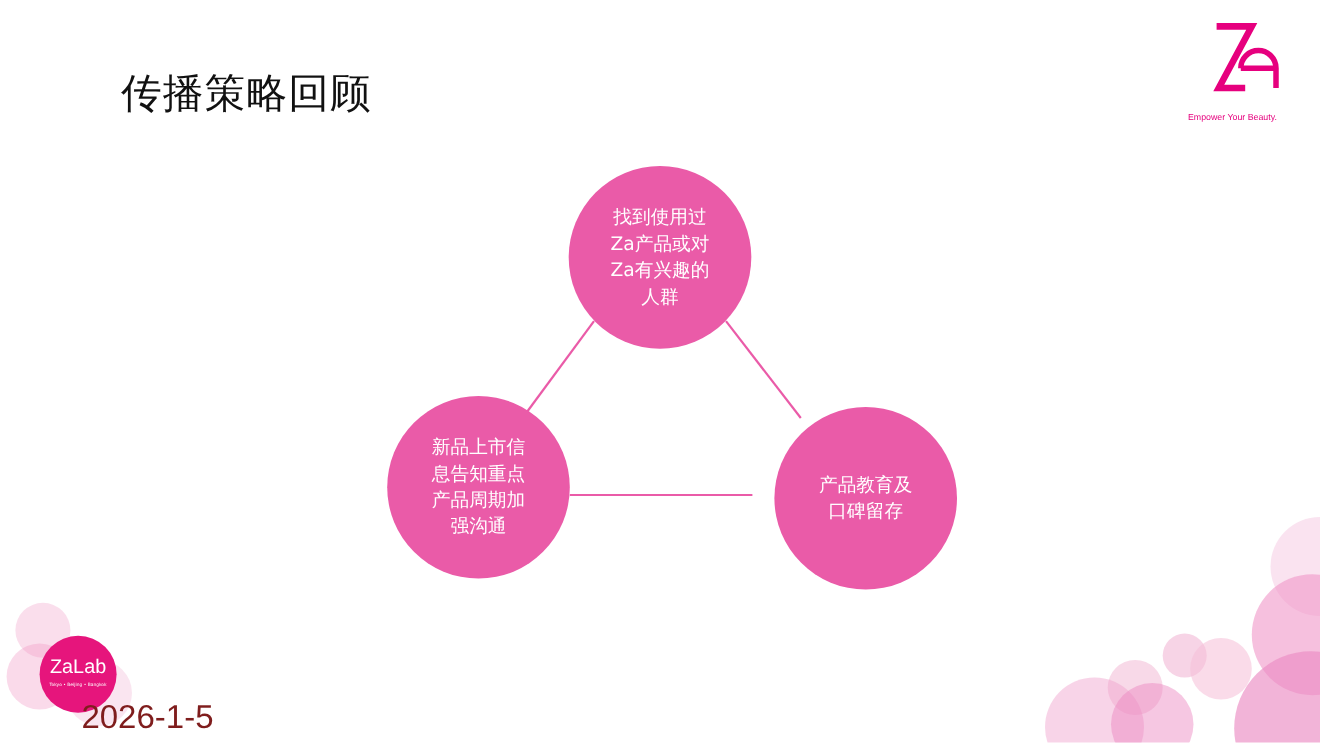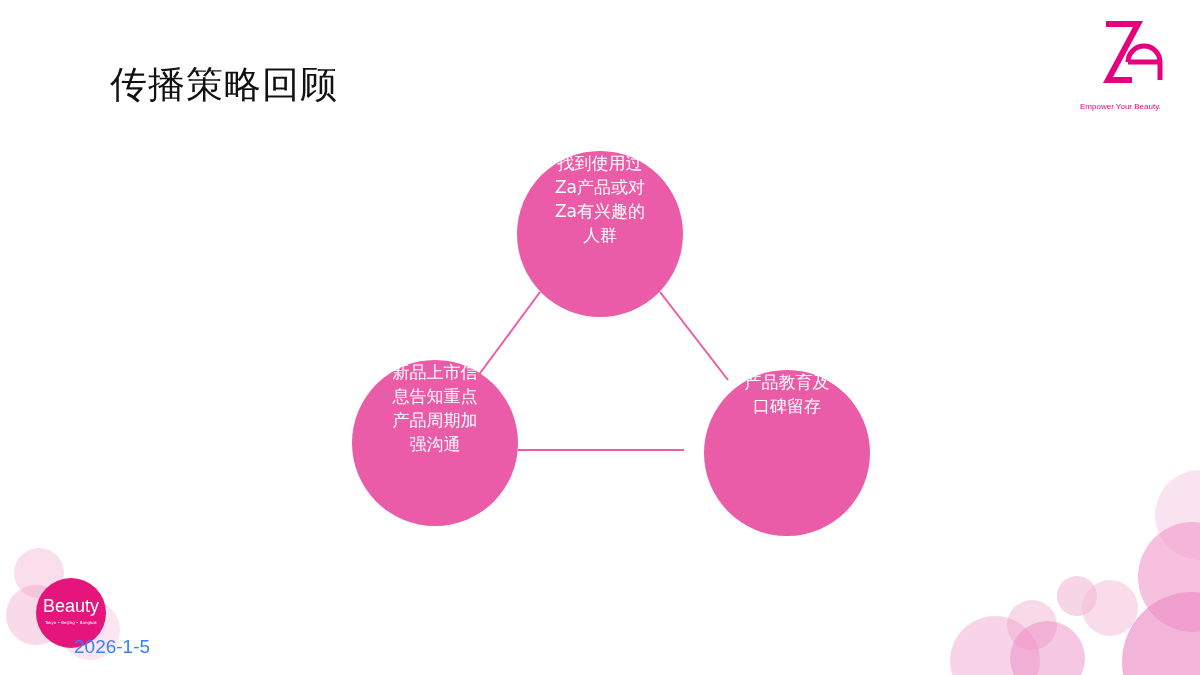--- a/index.html
+++ b/index.html
@@ -2,27 +2,27 @@
 <html><head>
 <meta charset="utf-8">
 <style>
   html,body{margin:0;padding:0;}
   body{width:1200px;height:675px;position:relative;overflow:hidden;background:#ffffff;font-family:"DejaVu Sans","Liberation Sans",sans-serif;}
   .title{position:absolute;left:72px;top:60px;font-size:37px;color:#111;letter-spacing:1px;margin-left:38px;}
   .logo{position:absolute;left:1080px;top:18px;width:110px;height:100px;}
   .logo-mark{position:absolute;left:18px;top:0;width:70px;height:75px;}
   .tagline{position:absolute;left:0;top:84px;width:100px;font-size:8px;color:#e6007e;font-family:"Liberation Sans",sans-serif;}
   .diagram{position:absolute;left:0;top:0;width:1200px;height:675px;}
-  .node{position:absolute;width:166px;height:166px;border-radius:50%;background:#ea5ba8;display:flex;align-items:flex-start;justify-content:center;}
+  .node{position:absolute;width:166px;height:166px;border-radius:50%;background:#ea5ba8;display:flex;align-items:center;justify-content:center;}
   .node-text{width:96px;text-align:center;color:#fff;font-size:17px;line-height:24px;word-break:break-all;}
   .deco{position:absolute;border-radius:50%;}
   .zalab{position:absolute;left:36px;top:578px;width:70px;height:70px;border-radius:50%;background:#e6157c;}
   .zalab-text{position:absolute;left:0;top:18px;width:70px;text-align:center;color:#fff;font-size:18px;font-family:"Liberation Sans",sans-serif;}
   .zalab-sub{position:absolute;left:0;top:42px;width:70px;text-align:center;color:#fff;font-size:4px;}
-  .date{position:absolute;left:74px;top:636px;font-size:19px;color:#3b82f6;font-family:"Liberation Sans",sans-serif;}
+  .date{position:absolute;left:74px;top:636px;font-size:30px;color:#7f1d1d;font-family:"Liberation Sans",sans-serif;}
 </style>
 </head>
 <body>
 
 <div class="title">传播策略回顾</div>
 
 <div class="logo">
   <svg class="logo-mark" viewBox="0 0 70 75">
     <polyline points="8,6 40,6 10,62 34,62" fill="none" stroke="#e6007e" stroke-width="6"></polyline>
     <path d="M30,44 A16,16 0 1,1 62,44 L62,62 M30,44 L62,44" fill="none" stroke="#e6007e" stroke-width="5"></path>
@@ -44,21 +44,21 @@
 </div>
 <div class="node" style="left:704px;top:370px;">
   <div class="node-text">产品教育及口碑留存</div>
 </div>
 
 <div class="deco" style="left:14px;top:548px;width:50px;height:50px;background:rgba(240,160,200,0.35);"></div>
 <div class="deco" style="left:6px;top:585px;width:60px;height:60px;background:rgba(240,150,195,0.35);"></div>
 <div class="deco" style="left:60px;top:600px;width:60px;height:60px;background:rgba(240,170,205,0.3);"></div>
 
 <div class="zalab">
-  <div class="zalab-text">Beauty</div>
+  <div class="zalab-text">ZaLab</div>
   <div class="zalab-sub">Tokyo • Beijing • Bangkok</div>
 </div>
 
 <div class="deco" style="left:1155px;top:470px;width:90px;height:90px;background:rgba(245,200,225,0.5);"></div>
 <div class="deco" style="left:1138px;top:522px;width:110px;height:110px;background:rgba(240,150,200,0.6);"></div>
 <div class="deco" style="left:1122px;top:592px;width:140px;height:140px;background:rgba(235,140,195,0.65);"></div>
 <div class="deco" style="left:1057px;top:576px;width:40px;height:40px;background:rgba(240,170,205,0.5);"></div>
 <div class="deco" style="left:1082px;top:580px;width:56px;height:56px;background:rgba(245,190,215,0.55);"></div>
 <div class="deco" style="left:1007px;top:600px;width:50px;height:50px;background:rgba(240,170,205,0.45);"></div>
 <div class="deco" style="left:950px;top:616px;width:90px;height:90px;background:rgba(240,160,205,0.45);"></div>

